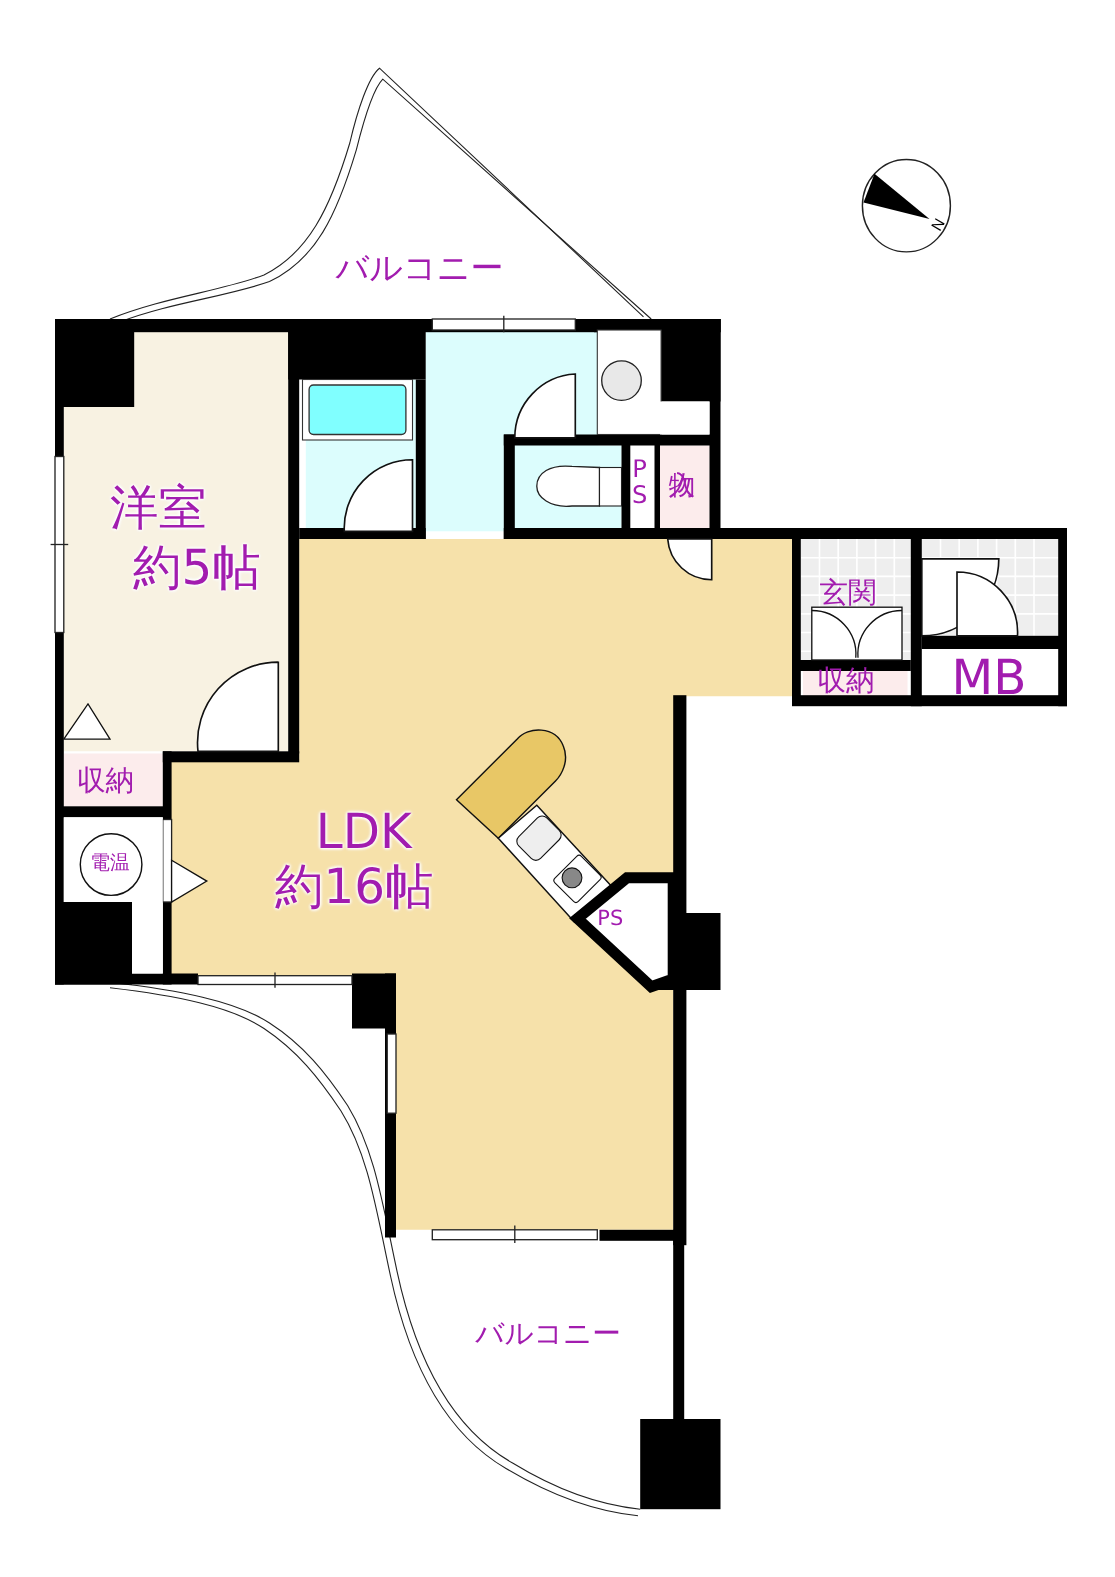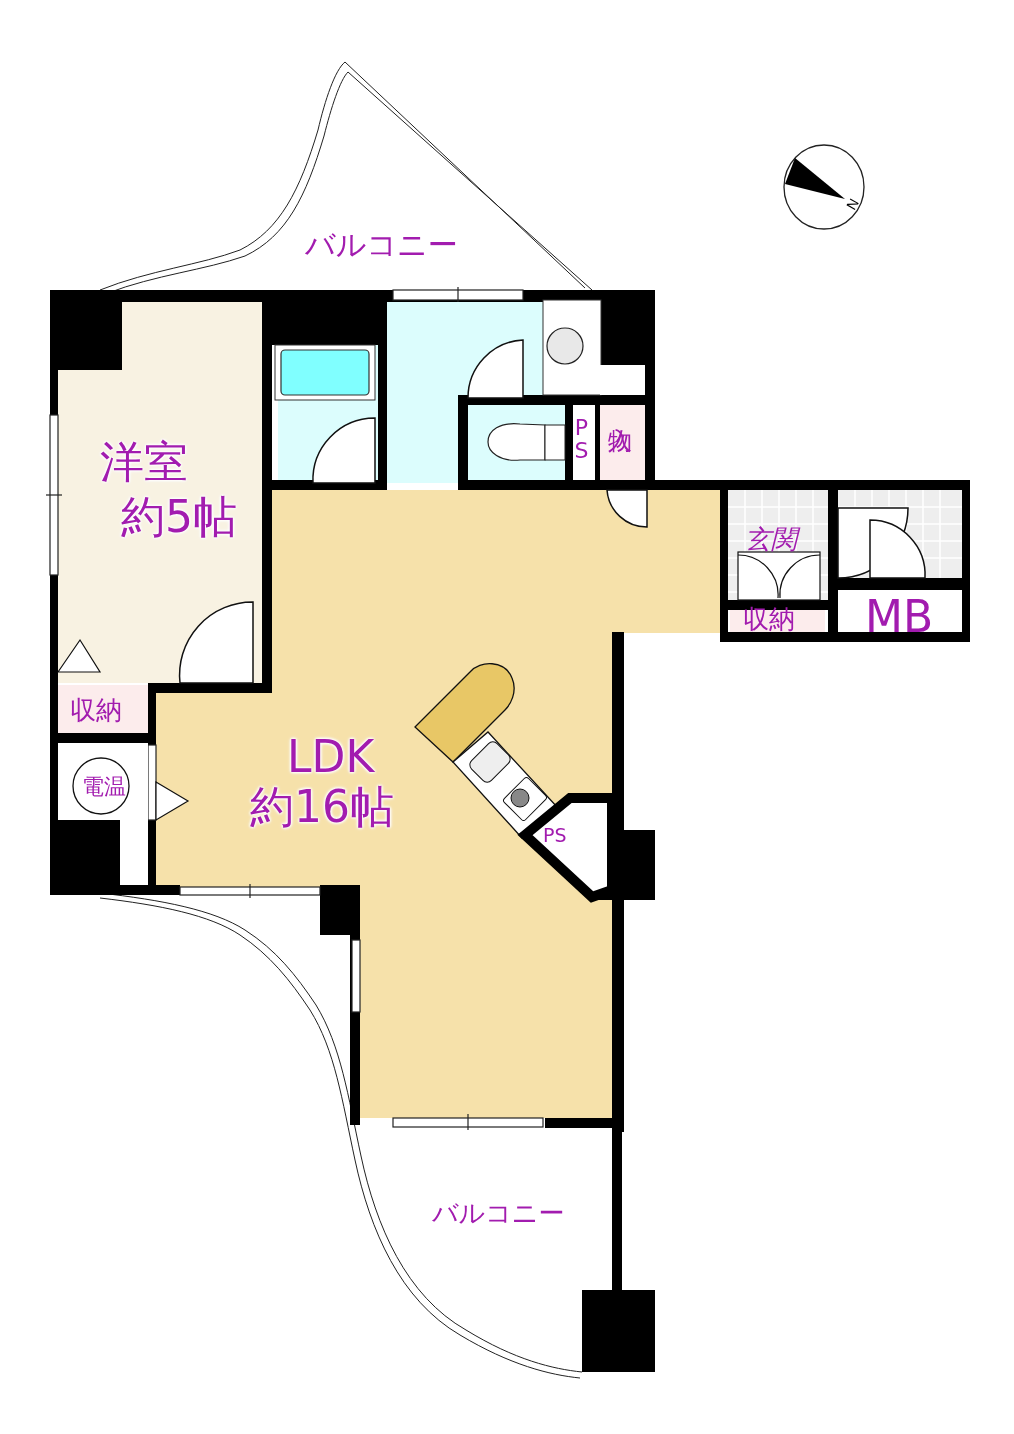--- a/index.html
+++ b/index.html
@@ -178,22 +178,22 @@
 <div class="lbl balcony" style="left:305px;top:230px;">バルコニー</div>
 <div class="lbl balcony" style="left:432px;top:1200px;font-size:26px;">バルコニー</div>
 
 <div class="lbl room-big" style="left:100px;top:440px;">洋室</div>
 <div class="lbl room-big" style="left:80px;top:495px;margin-left:41px;">約5帖</div>
 
 <div class="lbl room-big" style="left:287px;top:735px;">LDK</div>
 <div class="lbl room-big" style="left:250px;top:785px;">約16帖</div>
 
 <div class="lbl small" style="left:70px;top:697px;">収納</div>
-<div class="lbl" style="left:82px;top:776px;font-size:22px;">電温</div>
+<div class="lbl" style="left:82px;top:776px;font-size:18px;">電温</div>
 
 <div class="lbl vert" style="left:570px;top:415px;font-size:22px;">PS</div>
 <div class="lbl vert" style="left:608px;top:410px;font-size:24px;">物入</div>
 
-<div class="lbl small" style="left:745px;top:526px;font-style:italic;">玄関</div>
+<div class="lbl small" style="left:745px;top:526px;">玄関</div>
 <div class="lbl small" style="left:743px;top:606px;">収納</div>
 <div class="lbl" style="left:865px;top:595px;font-size:44px;">MB</div>
 
 <div class="lbl" style="left:543px;top:826px;font-size:19px;">PS</div>
 
 </body></html>

